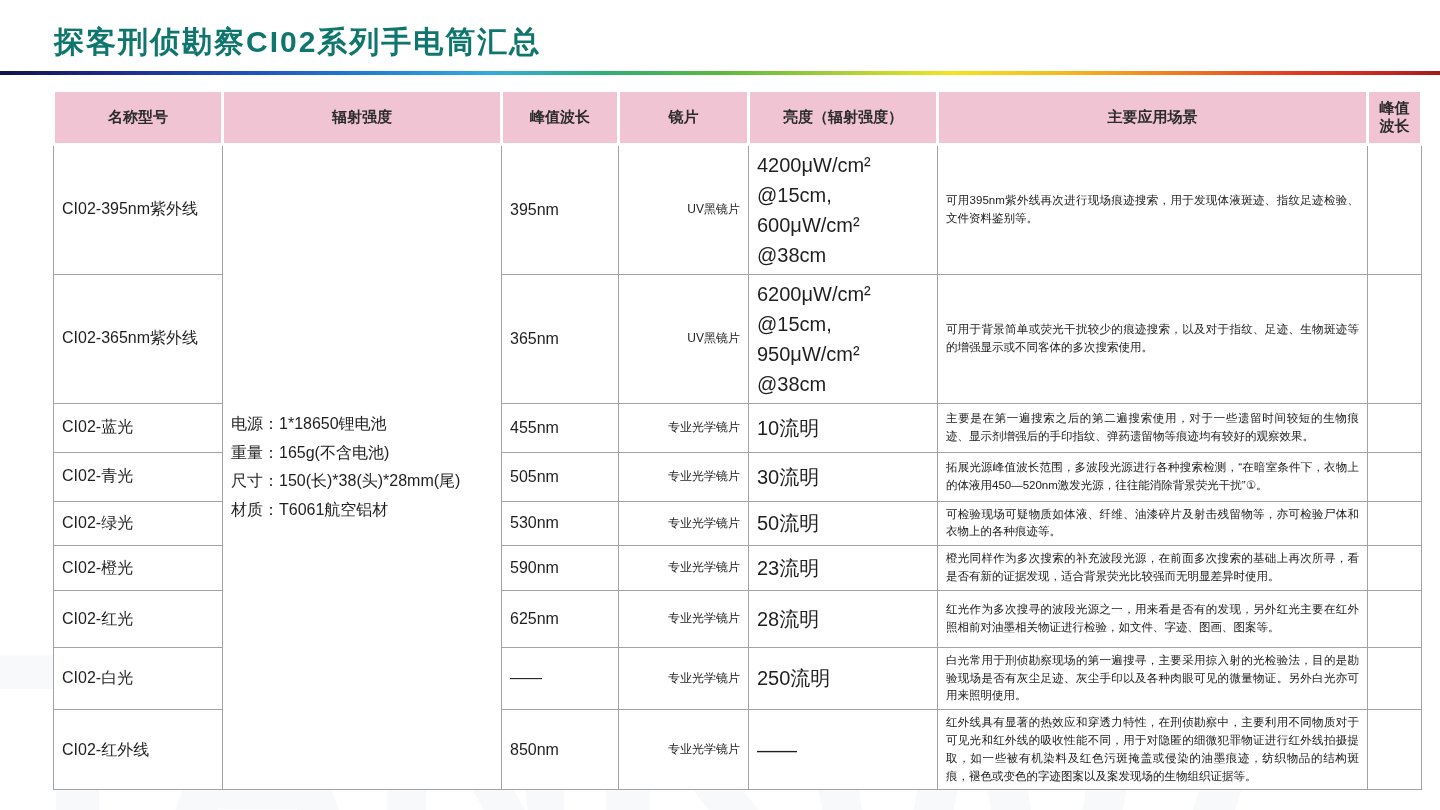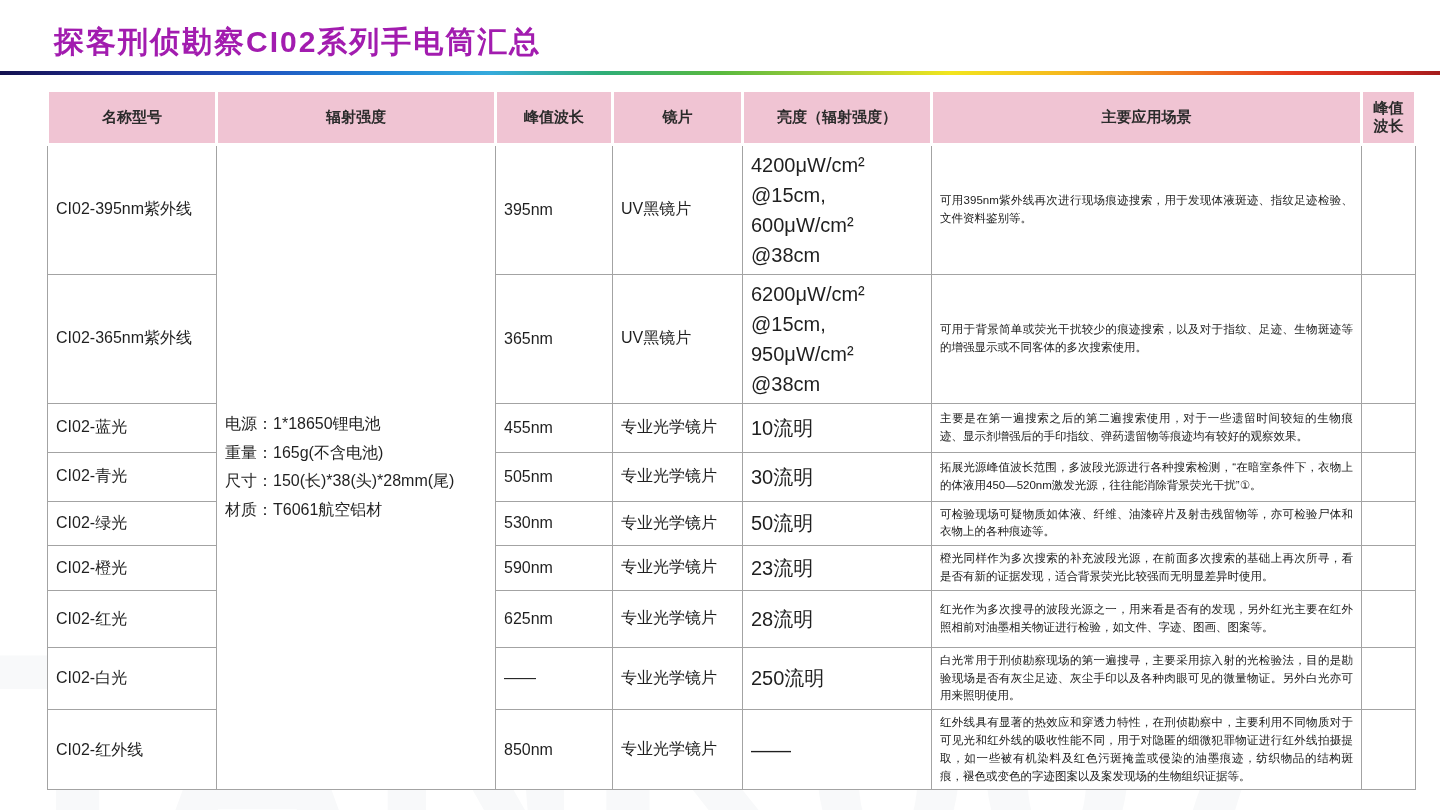--- a/index.html
+++ b/index.html
@@ -11,21 +11,21 @@
     background: #ffffff;
     font-family: "Liberation Sans", "DejaVu Sans", sans-serif;
     color: #1f1f1f;
   }
 
   .page-title {
     position: absolute;
     left: 54px; top: 22px;
     font-size: 30px;
     font-weight: bold;
-    color: #a21caf;
+    color: #0f766e;
     letter-spacing: 2px;
     white-space: nowrap;
     z-index: 2;
   }
 
   .rainbow-rule {
     position: absolute;
     left: 0; top: 71px;
     width: 1440px; height: 4px;
     z-index: 2;
@@ -44,21 +44,21 @@
     font-weight: bold;
     letter-spacing: 2px;
     color: #f8f9fa;
     white-space: nowrap;
     z-index: 0;
     user-select: none;
   }
 
   table.spec-table {
     position: absolute;
-    left: 46px; top: 92px;
+    left: 52px; top: 92px;
     width: 1368px;
     border-collapse: collapse;
     table-layout: fixed;
     z-index: 1;
   }
 
   .spec-table thead th {
     background: #f0c4d3;
     border: 3px solid #ffffff;
     border-top: none;
@@ -74,21 +74,21 @@
   .spec-table tbody td {
     border: 1px solid #a3a3a3;
     background: #ffffff;
     vertical-align: middle;
     padding: 4px 8px;
   }
 
   td.cell-model   { font-size: 16px; padding-left: 12px; padding-right: 30px; line-height: 1.4; }
   td.cell-specs   { font-size: 16px; padding-left: 14px; white-space: pre-line; line-height: 1.8; }
   td.cell-wave    { font-size: 16px; padding-left: 16px; }
-  td.cell-lens    { font-size: 16px; text-align: left; padding: 4px 2px; }
+  td.cell-lens    { font-size: 12px; text-align: right; padding: 4px 2px; }
   td.cell-bright  { font-size: 20px; padding-left: 14px; white-space: pre-line; line-height: 1.5; }
   td.cell-app     { font-size: 11.5px; font-weight: normal; line-height: 1.55; padding: 4px 9px; text-align: justify; color: #202020; }
   td.cell-price   { font-size: 14px; }
 
   .spec-table tbody tr:nth-child(1) { height: 53px; }
   .spec-table tbody tr:nth-child(2) { height: 53px; }
   .spec-table tbody tr:nth-child(3) { height: 49px; }
   .spec-table tbody tr:nth-child(4) { height: 49px; }
   .spec-table tbody tr:nth-child(5) { height: 42px; }
   .spec-table tbody tr:nth-child(6) { height: 43px; }

